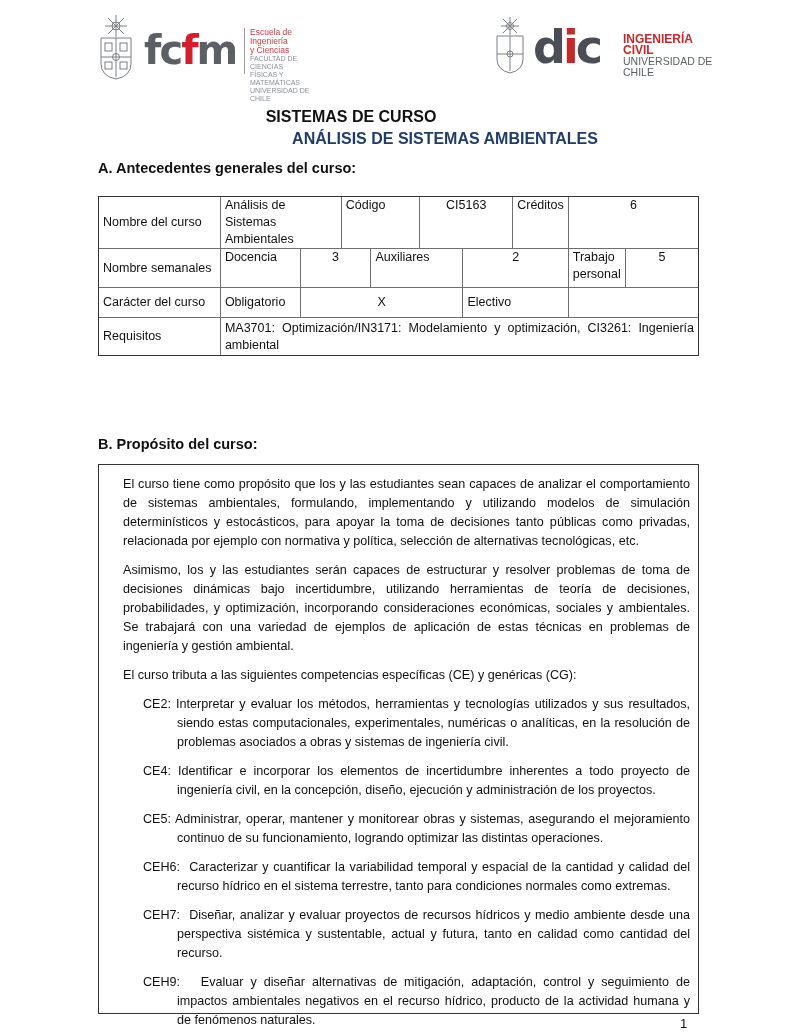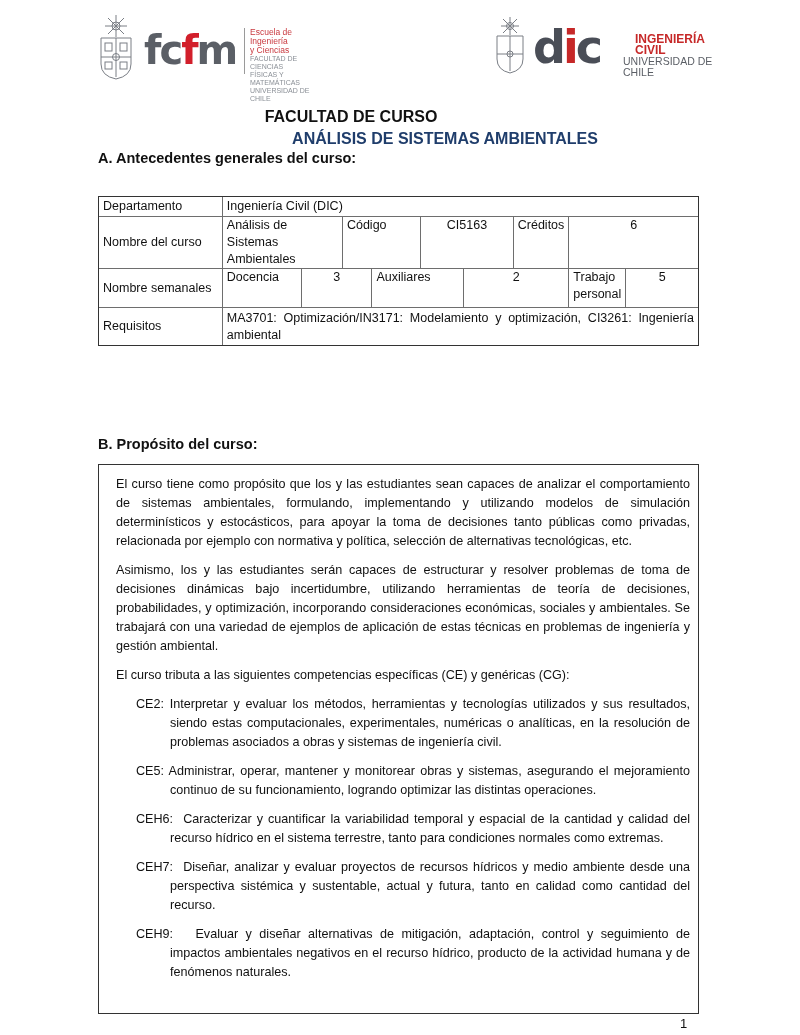--- a/index.html
+++ b/index.html
@@ -14,45 +14,45 @@
   .fcfm-word { position: absolute; left: 48px; top: 16px; font-family: "DejaVu Sans", sans-serif;
                font-weight: bold; font-size: 40px; letter-spacing: -2px; color: #5b5f66; line-height: 40px; }
   .fcfm-word .red { color: #d21f2b; }
   .fcfm-sep { position: absolute; left: 148px; top: 14px; width: 1px; height: 46px; background: #9a9a9a; }
   .fcfm-text { position: absolute; left: 154px; top: 14px; font-size: 7px; line-height: 8px; color: #8a8f96; }
   .fcfm-text .red { color: #c9393f; font-size: 8.5px; line-height: 9px; }
   .dic-word { position: absolute; left: 40px; top: 8px; font-family: "DejaVu Sans", sans-serif;
               font-weight: bold; font-size: 46px; letter-spacing: -3px; color: #4a4e57; line-height: 46px; }
   .dic-word .red { color: #c62828; }
   .dic-text { position: absolute; left: 130px; top: 18px; line-height: 11px; }
-  .dic-text .l1 { font-weight: bold; color: #c62828; font-size: 12px; margin-left: 12px; }
+  .dic-text .l1 { font-weight: bold; color: #c62828; font-size: 12px; }
   .dic-text .l2 { color: #5b5f66; font-size: 10.5px; }
 
   
   .title1 { left: 0; width: 800px; top: 108px; text-align: center; padding-left: 30px; box-sizing: border-box;
             font-weight: bold; font-size: 16px; }
   .title1 span { position: relative; left: -64px; }
   .title2 { left: 0; width: 800px; top: 130px; text-align: center; box-sizing: border-box; padding-left: 90px;
             font-weight: bold; font-size: 16px; color: #1f3d6b; }
-  .section-a { left: 98px; top: 150px; font-weight: bold; font-size: 14.5px; }
+  .section-a { left: 98px; top: 160px; font-weight: bold; font-size: 14.5px; }
   .section-b { left: 98px; top: 436px; font-weight: bold; font-size: 14.5px; }
 
   
   table.info { position: absolute; left: 98px; top: 196px; width: 601px; border-collapse: collapse;
                font-size: 12.5px; line-height: 17px; }
   table.info td { border: 1px solid #6e6e6e; padding: 0 4px; vertical-align: middle; }
   table.info td.top { vertical-align: top; }
   table.info td.center { text-align: center; }
   table.info td.just { text-align: justify; }
   .italic { font-style: italic; }
   .outer { outline: 1.5px solid #333; outline-offset: -1px; }
 
   
   .purpose { left: 98px; top: 464px; width: 601px; height: 550px; border: 1.5px solid #333; box-sizing: border-box;
-             padding: 10px 8px 0 17px; font-size: 12.6px; line-height: 19px; text-align: justify; }
+             padding: 10px 8px 0 24px; font-size: 12.6px; line-height: 19px; text-align: justify; }
   .purpose p { margin: 0 0 10px 0; }
   .comp { display: flex; margin: 0 0 10px 0; }
   .comp.hang { display: block; padding-left: 34px; text-indent: -34px; margin-left: 20px; }
   .page-num { left: 680px; top: 1016px; font-size: 13px; }
 </style>
 </head>
 <body>
 
 <div class="abs logo-fcfm">
   <svg class="crest" width="40" height="66" viewBox="0 0 40 66" style="left:0;top:0;">
@@ -97,76 +97,83 @@
       <circle cx="17" cy="38" r="3"></circle>
     </g>
   </svg>
   <div class="dic-word"><span>d</span><span class="red">i</span><span>c</span></div>
   <div class="dic-text">
     <div class="l1">INGENIERÍA CIVIL</div>
     <div class="l2">UNIVERSIDAD DE CHILE</div>
   </div>
 </div>
 
-<div class="abs title1"><span>FACULTAD DE CURSO</span></div>
+<div class="abs title1"><span>SISTEMAS DE CURSO</span></div>
 <div class="abs title2">ANÁLISIS DE SISTEMAS AMBIENTALES</div>
 <div class="abs section-a">A. Antecedentes generales del curso:</div>
 
 <table class="info outer">
   <colgroup>
     <col style="width:129px">
       <col style="width:81px">
       <col style="width:45px">
       <col style="width:31px">
     <col style="width:50px">
       <col style="width:45px">
       <col style="width:54px">
       <col style="width:55px">
       <col style="width:30px">
       <col style="width:81px">
   </colgroup>
   <tbody>
-      <tr style="height:20px;">
-    <td>Departamento</td>
-    <td colspan="9">Ingeniería Civil (DIC)</td>
-  </tr>
   <tr style="height:52px;">
     <td>Nombre del curso</td>
     <td colspan="2" class="top">Análisis de Sistemas Ambientales</td>
     <td colspan="2" class="top">Código</td>
     <td colspan="2" class="top center">CI5163</td>
     <td colspan="1" class="top">Créditos</td>
     <td colspan="2" class="top center">6</td>
   </tr>
   <tr style="height:39px;">
     <td>Nombre semanales</td>
     <td class="top">Docencia</td>
     <td colspan="2" class="top center">3</td>
     <td colspan="2" class="top">Auxiliares</td>
     <td colspan="2" class="top center">2</td>
     <td class="top">Trabajo personal</td>
     <td class="top center">5</td>
+  </tr>
+  <tr style="height:30px;">
+    <td>Carácter del curso</td>
+    <td>Obligatorio</td>
+    <td colspan="4" class="center">X</td>
+    <td colspan="2">Electivo</td>
+    <td colspan="2"></td>
   </tr>
   <tr style="height:38px;">
     <td>Requisitos</td>
     <td colspan="9" class="just">MA3701: Optimización/IN3171: Modelamiento y optimización, CI3261: Ingeniería ambiental</td>
   </tr>
 </tbody>
   </table>
 
 <div class="abs section-b">B. Propósito del curso:</div>
 
 <div class="abs purpose">
   <p>El curso tiene como propósito que los y las estudiantes sean capaces de analizar el comportamiento de sistemas ambientales, formulando, implementando y utilizando modelos de simulación determinísticos y estocásticos, para apoyar la toma de decisiones tanto públicas como privadas, relacionada por ejemplo con normativa y política, selección de alternativas tecnológicas, etc.</p>
   <p>Asimismo, los y las estudiantes serán capaces de estructurar y resolver problemas de toma de decisiones dinámicas bajo incertidumbre, utilizando herramientas de teoría de decisiones, probabilidades, y optimización, incorporando consideraciones económicas, sociales y ambientales.  Se trabajará con una variedad de ejemplos de aplicación de estas técnicas en problemas de ingeniería y gestión ambiental.</p>
   <p>El curso tributa a las siguientes competencias específicas (CE) y genéricas (CG):</p>
 
   <div class="comp hang">
     <span>CE2:</span>
     <span>Interpretar y evaluar los métodos, herramientas y tecnologías utilizados y sus resultados, siendo estas computacionales, experimentales, numéricas o analíticas, en la resolución de problemas asociados a obras y sistemas de ingeniería civil.</span>
+  </div>
+  <div class="comp hang">
+    <span>CE4:</span>
+    <span>Identificar e incorporar los elementos de incertidumbre inherentes a todo proyecto de ingeniería civil, en la concepción, diseño, ejecución y administración de los proyectos.</span>
   </div>
   <div class="comp hang">
     <span>CE5:</span>
     <span>Administrar, operar, mantener y monitorear obras y sistemas, asegurando el mejoramiento continuo de su funcionamiento, logrando optimizar las distintas operaciones.</span>
   </div>
   <div class="comp hang">
     <span>CEH6:</span>&nbsp;
     <span>Caracterizar y cuantificar la variabilidad temporal y espacial de la cantidad y calidad del recurso hídrico en el sistema terrestre, tanto para condiciones normales como extremas.</span>
   </div>
   <div class="comp hang">

